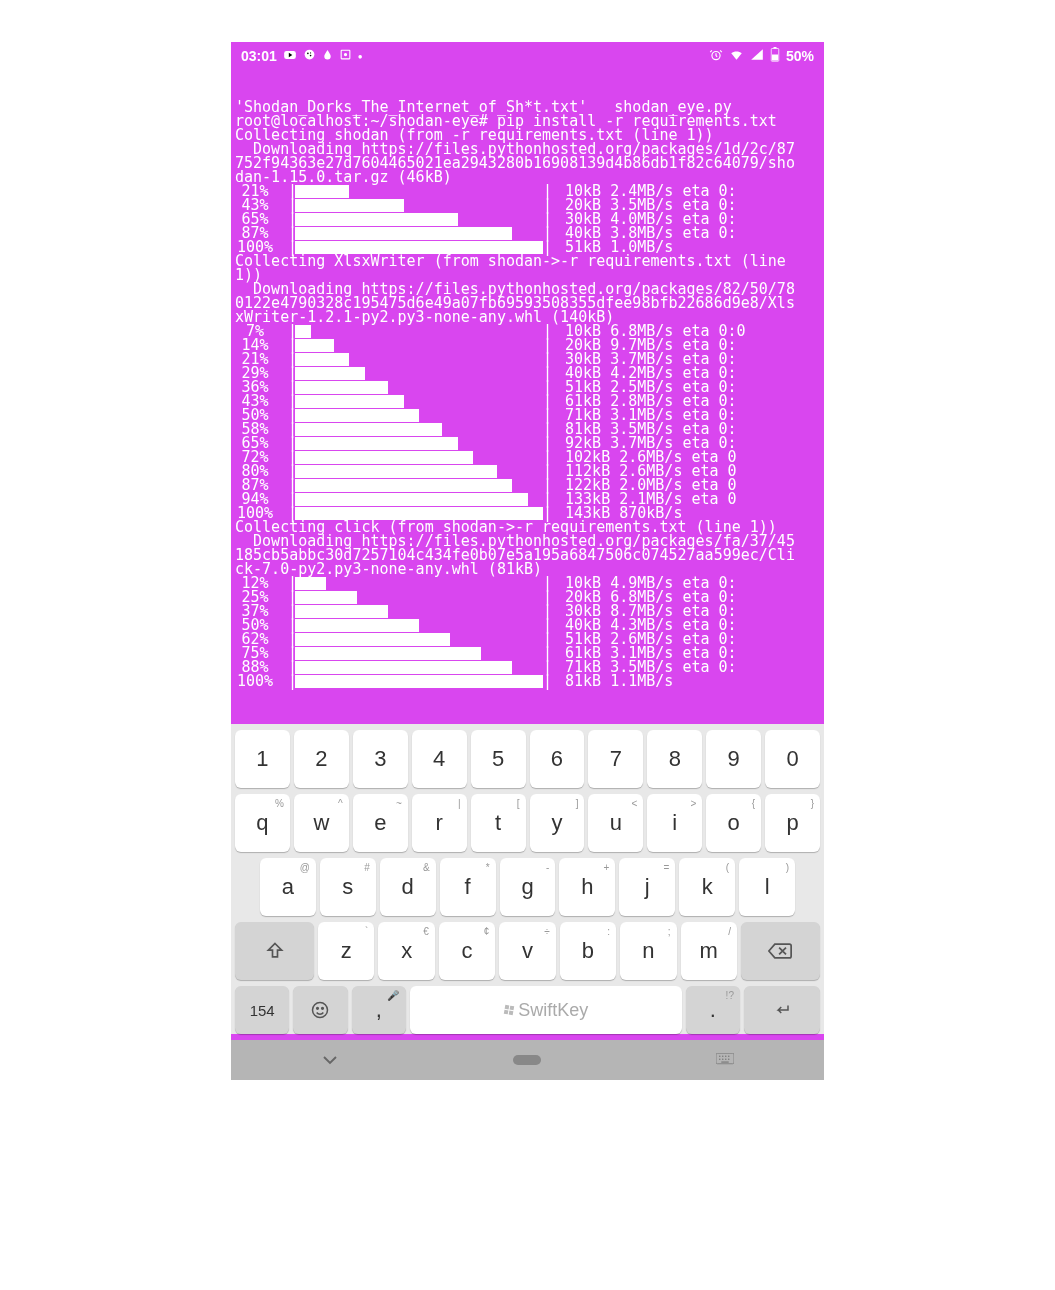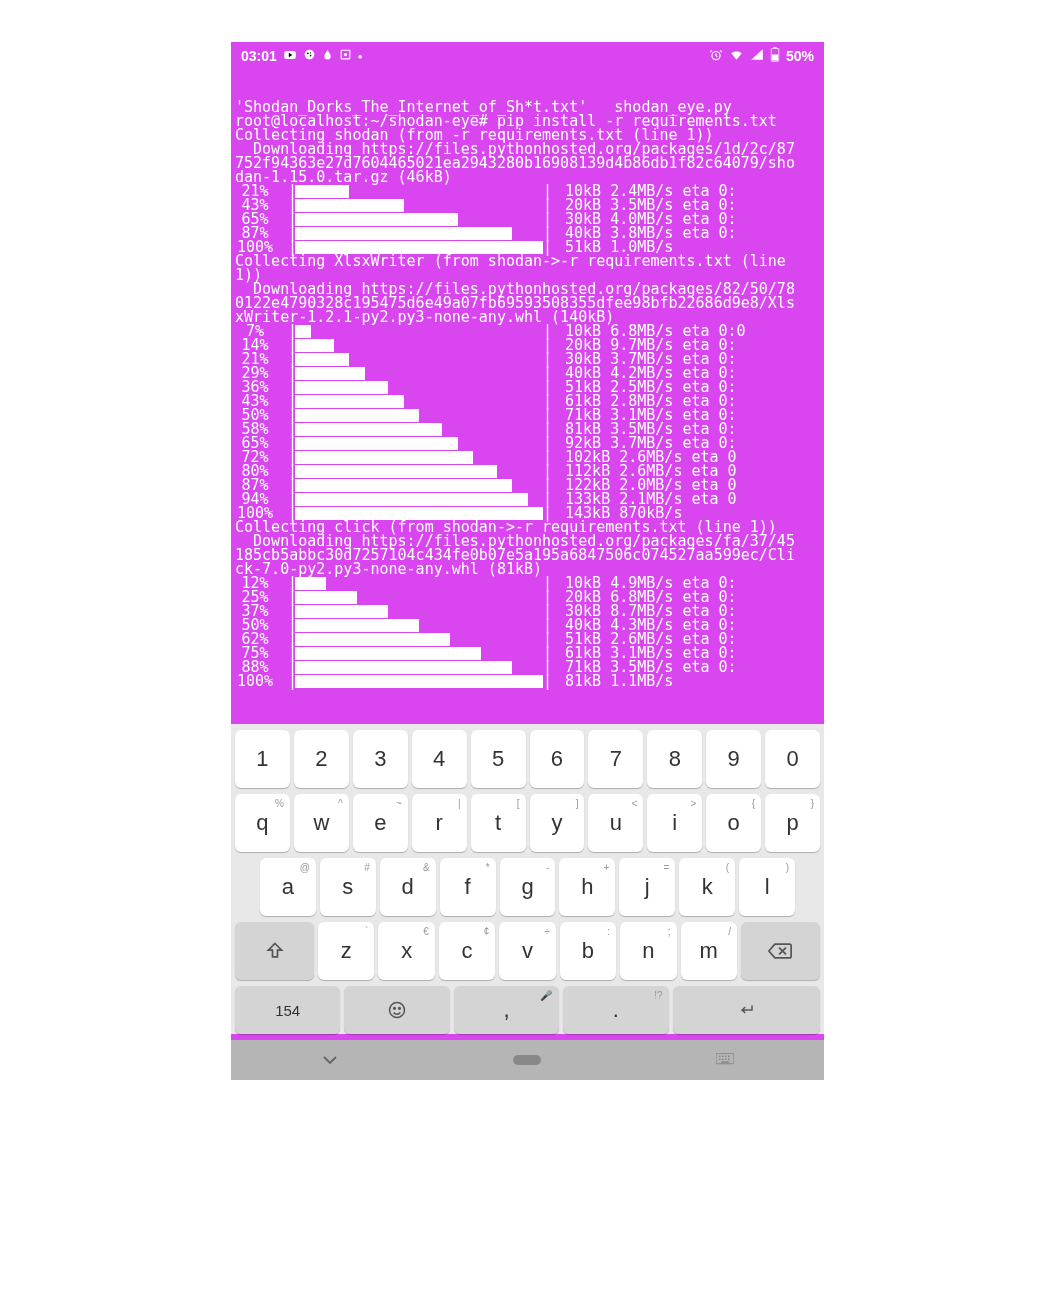--- a/index.html
+++ b/index.html
@@ -183,20 +183,28 @@
             <circle cx="12" cy="12" r="9"></circle>
             <circle cx="9" cy="10" r="1" fill="#555"></circle>
             <circle cx="15" cy="10" r="1" fill="#555"></circle>
             <path d="M8 15c1 1.5 2.5 2 4 2s3-.5 4-2"></path>
           </svg>
       </div>
       <div class="key mod lang">
         <span class="sup">🎤</span>
         <span style="font-size:22px">,</span>
       </div>
+      <div class="key space">
+        <span style="display:flex;align-items:center;gap:3px">
+          <svg width="12" height="12" viewBox="0 0 24 24" fill="#bbb">
+              <path d="M3 3h8v8H3zM13 3h8v8h-8zM3 13h8v8H3zM13 13h8v8h-8z" transform="rotate(10 12 12)"></path>
+            </svg>
+          <span>SwiftKey</span>
+        </span>
+      </div>
       <div class="key mod lang">
         <span class="sup">!?</span>
         <span style="font-size:22px">.</span>
       </div>
       <div class="key mod" style="flex:1.4">
         <svg width="24" height="18" viewBox="0 0 24 24" fill="none" stroke="#555" stroke-width="2">
             <path d="M20 6v6H7l4-4M7 12l4 4"></path>
           </svg>
       </div>
     </div>

